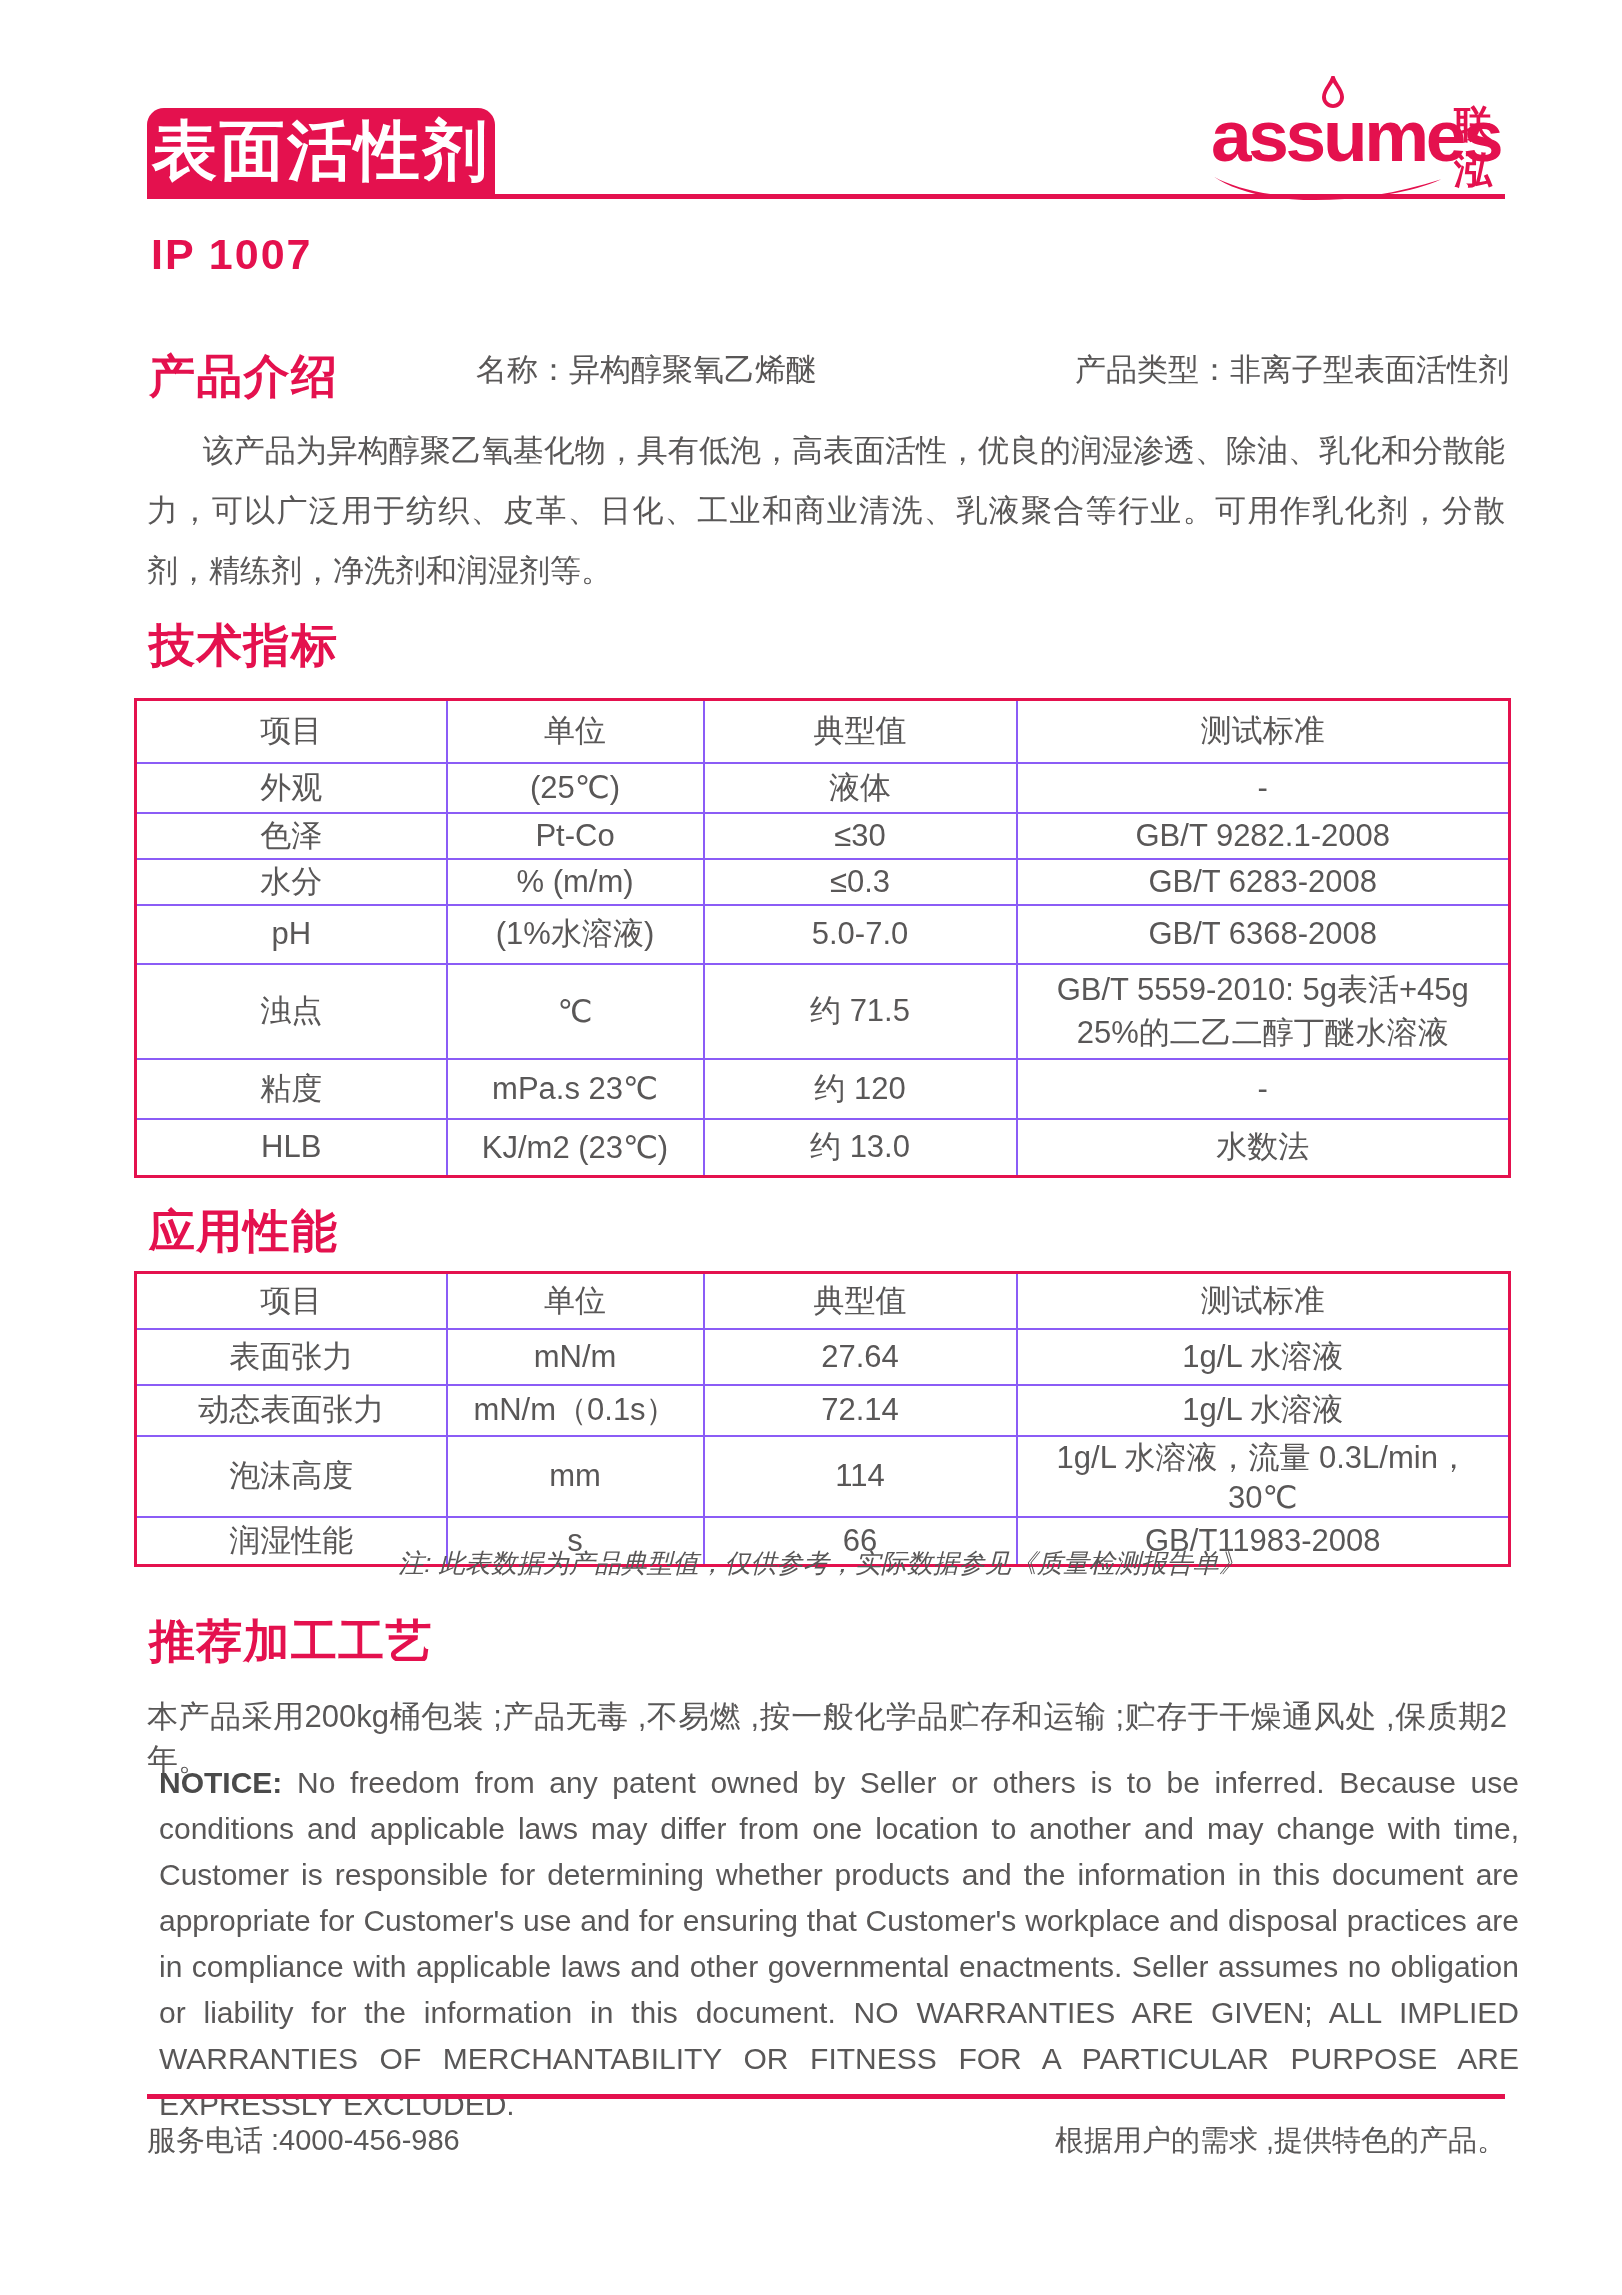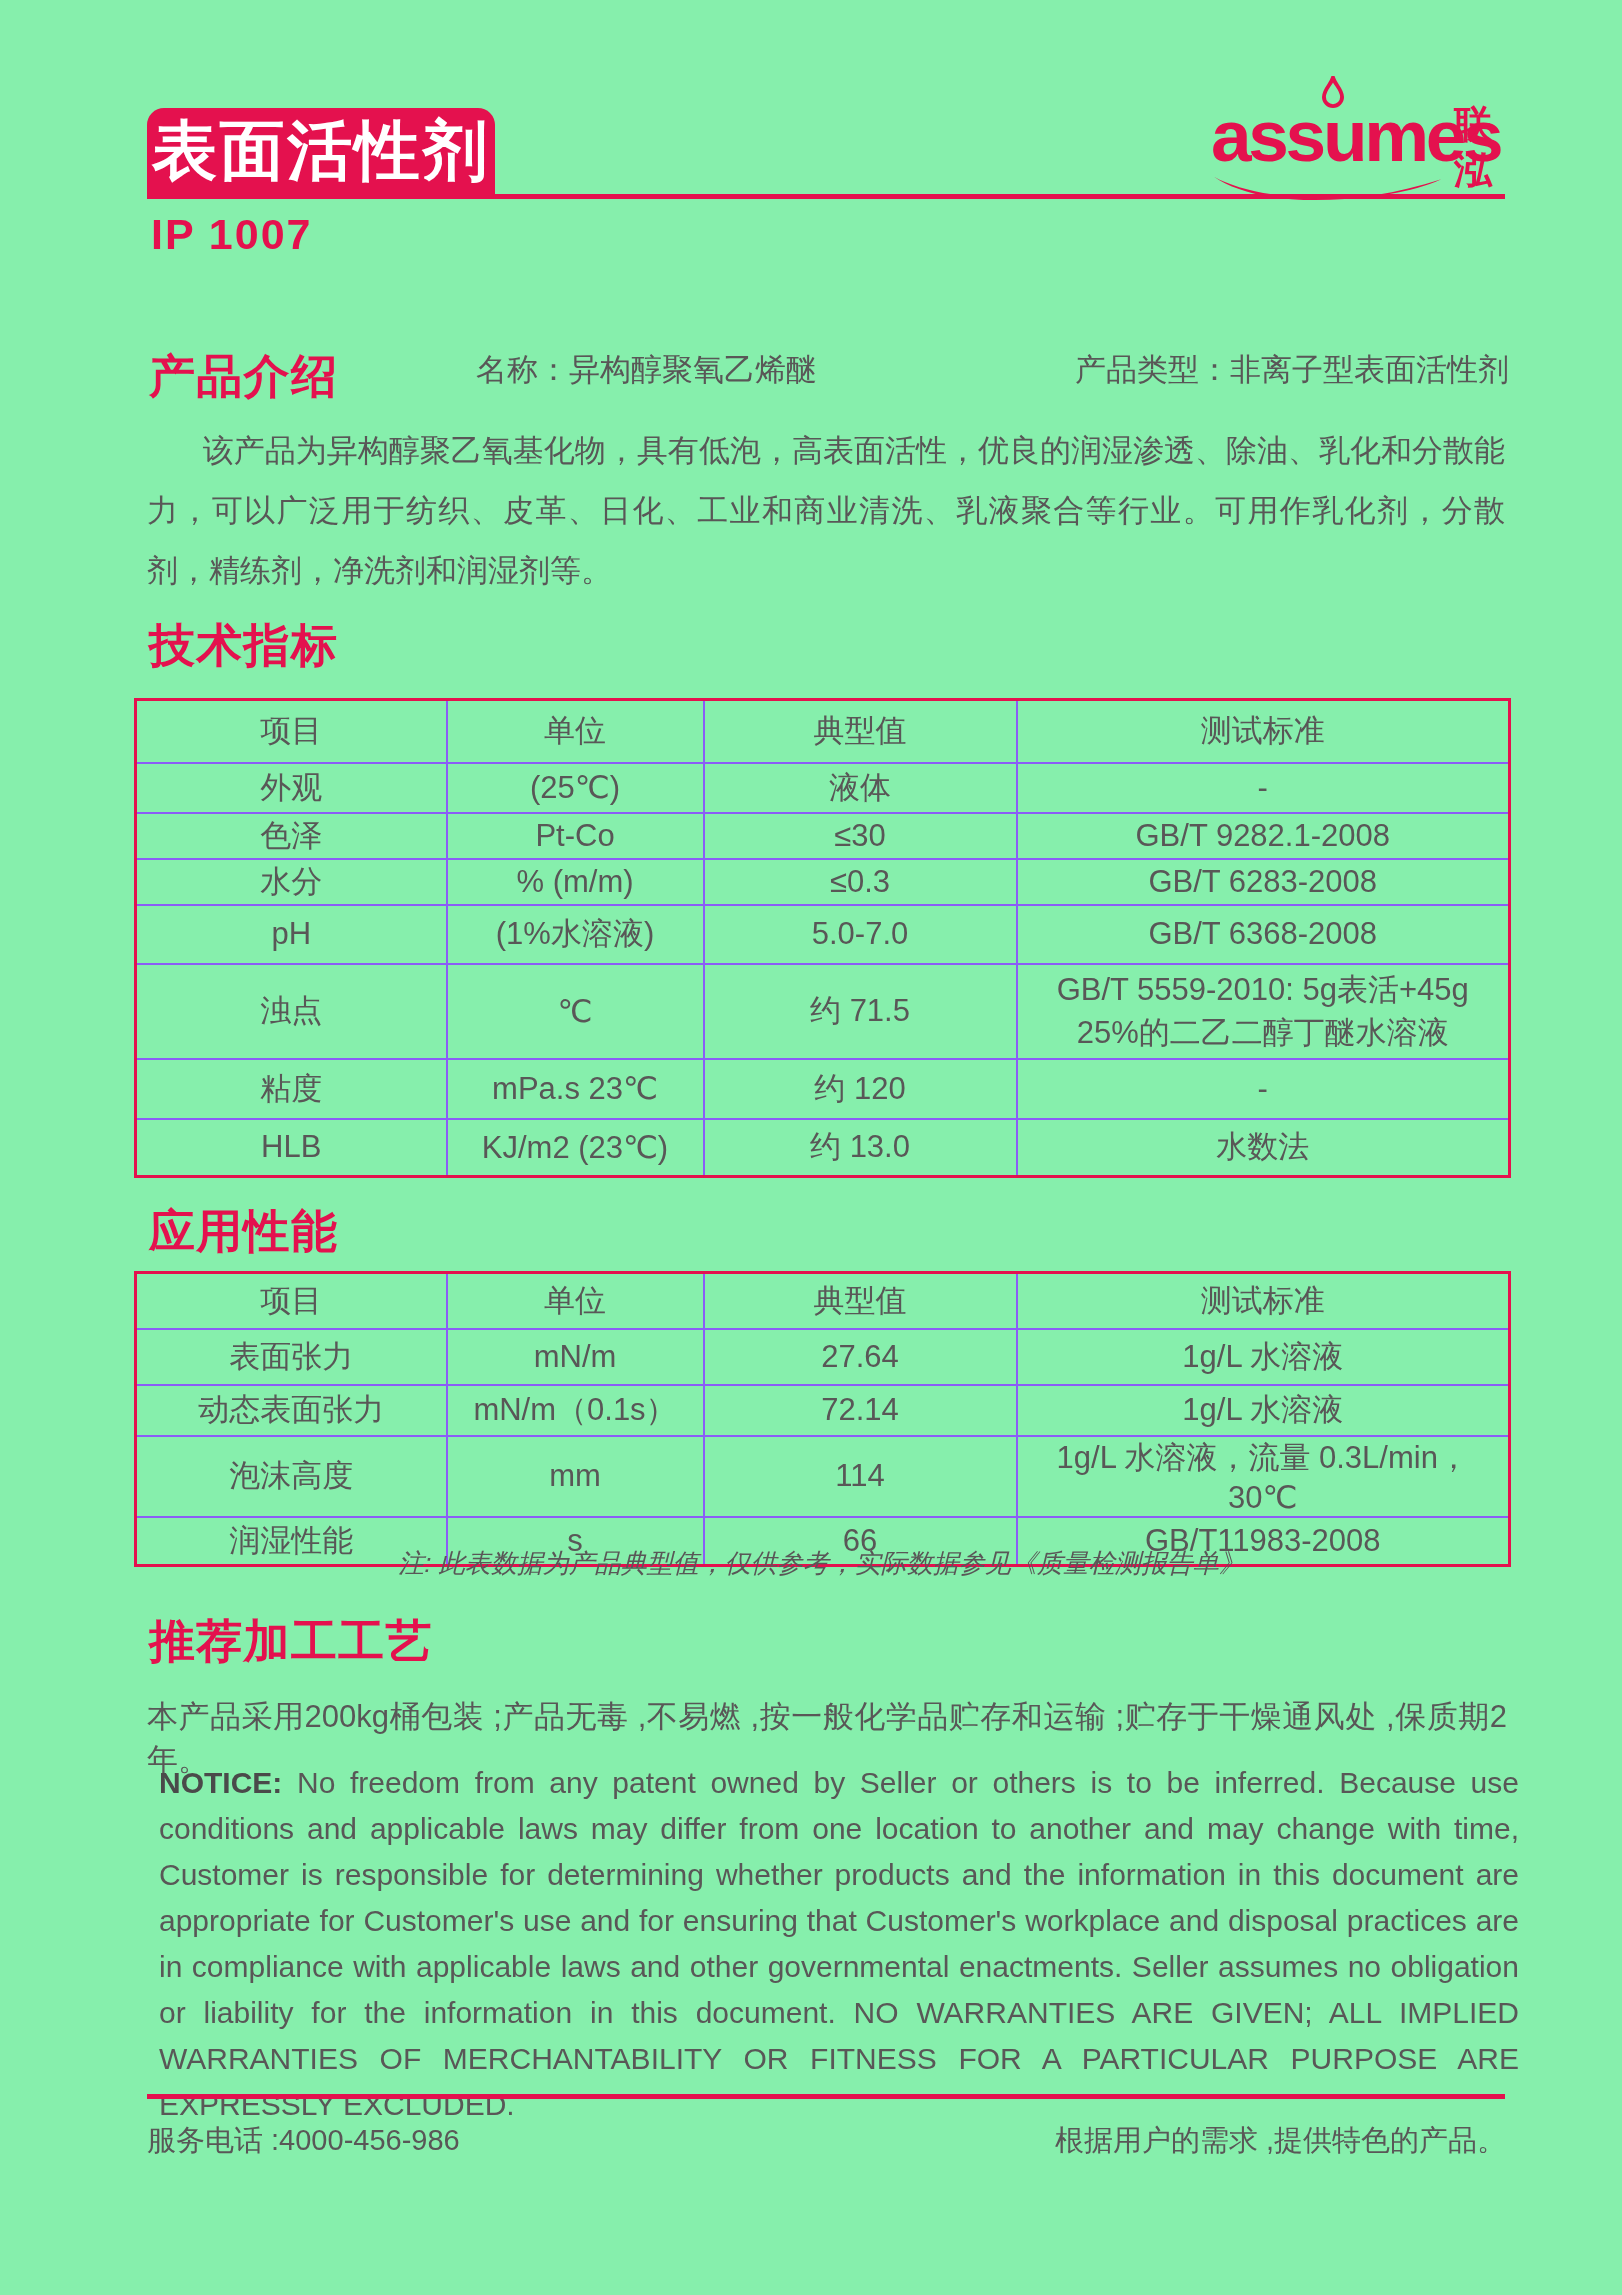--- a/index.html
+++ b/index.html
@@ -1,19 +1,19 @@
 <!DOCTYPE html>
 <html style="font-size:10.5px"><head>
 <meta charset="utf-8">
 <style>
   html,body{margin:0;padding:0;background:#e9e9e9;}
   .page{
     position:relative;
     width:1622px;height:2295px;
-    background:#86efac;
+    background:#ffffff;
     font-family:"Liberation Sans","DejaVu Sans",sans-serif;
     color:#595757;
     margin:0 auto;
     overflow:hidden;
   }
   
   .badge{
     position:absolute;left:147px;top:108px;width:348px;height:86px;
     background:#E4114E;border-radius:17px 17px 0 0;
     display:flex;align-items:center;justify-content:center;
@@ -23,21 +23,21 @@
   .logo{position:absolute;left:1211px;top:98px;width:308px;height:105px;}
   .logo-word{
     position:absolute;left:0;top:1.3px;
     font-size:73px;font-weight:bold;color:#E4114E;letter-spacing:-3.3px;line-height:1;
   }
   .logo-drop{position:absolute;left:111px;top:-22px;width:22px;height:33px;}
   .logo-swoosh{position:absolute;left:2.6px;top:76px;width:230px;height:34px;}
   .logo-cjk{position:absolute;left:243px;top:2.6px;display:flex;flex-direction:column;}
   .logo-cjk span{font-size:38px;font-weight:bold;color:#E4114E;line-height:46px;}
   .product-code{
-    position:absolute;left:151px;top:210px;margin:0;
+    position:absolute;left:151px;top:230px;margin:0;
     font-size:43px;font-weight:bold;color:#E4114E;letter-spacing:2px;
   }
   
   .sec{position:absolute;margin:0;font-size:46px;font-weight:bold;color:#E4114E;letter-spacing:1.3px;}
   .intro-h{left:149px;top:346px;}
   .tech-h{left:149px;top:615px;}
   .app-h{left:149px;top:1201px;}
   .proc-h{left:149px;top:1611px;}
   
   .name-line{position:absolute;left:476px;top:349px;font-size:31px;color:#595757;}

